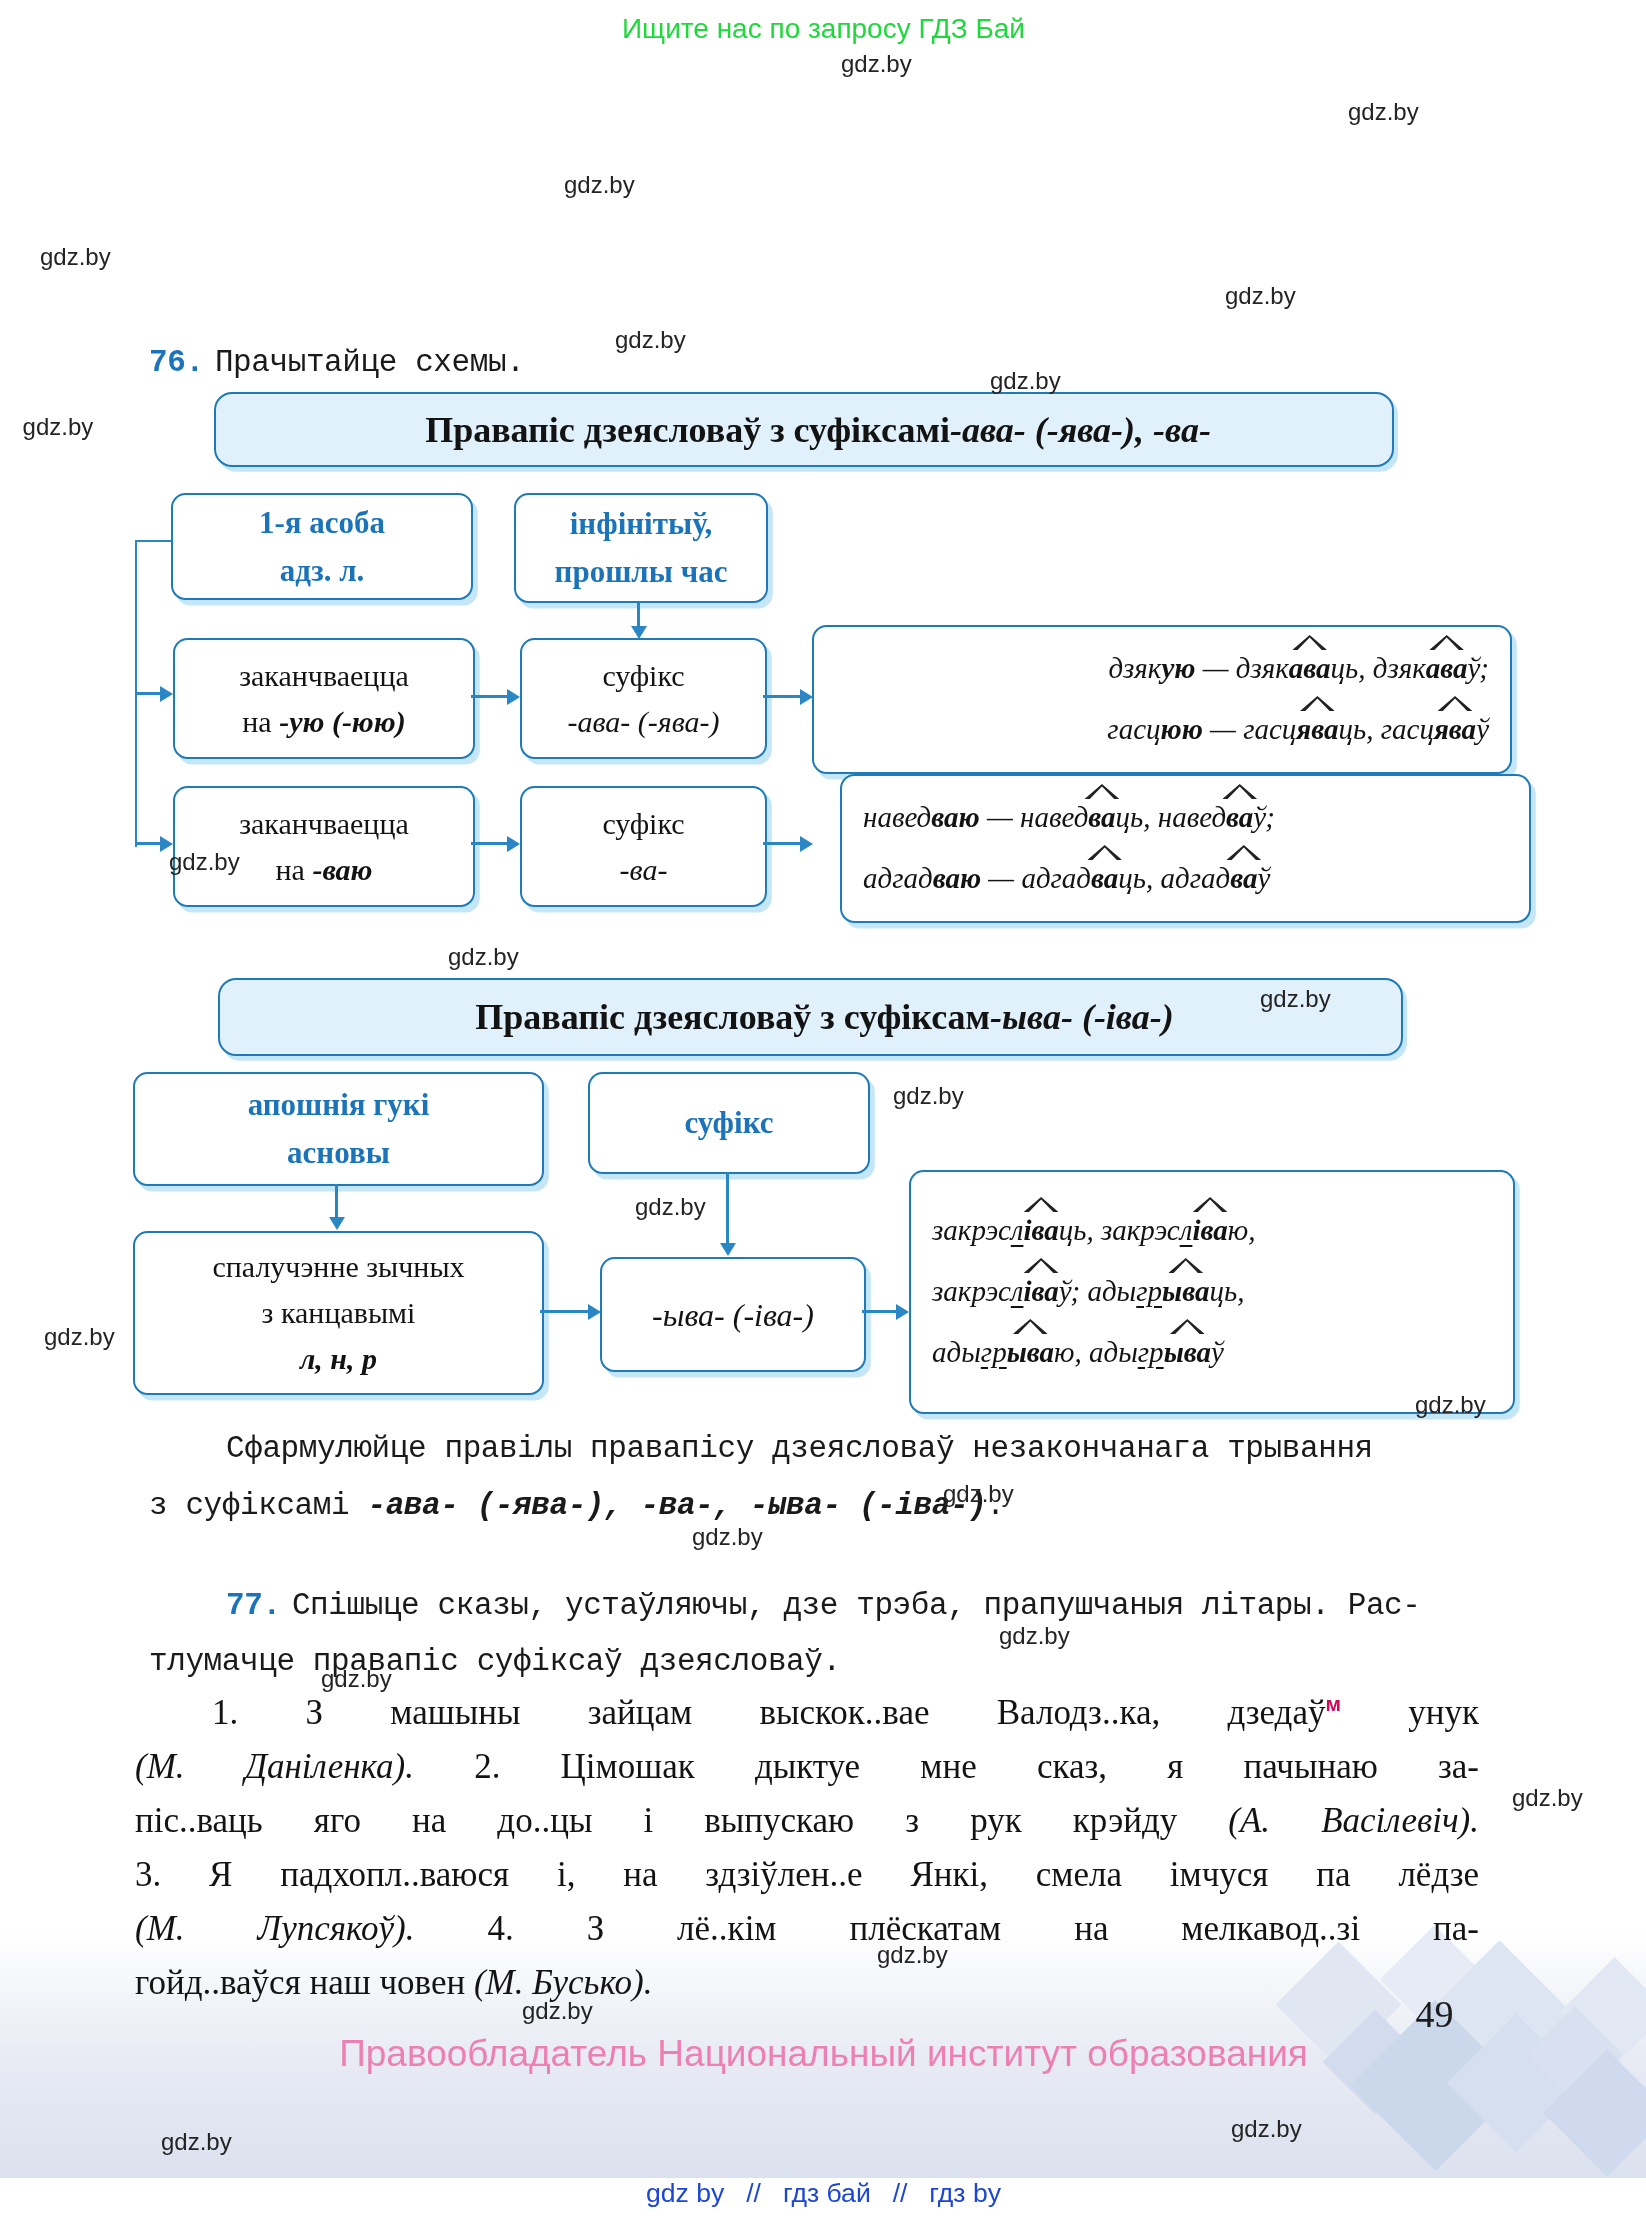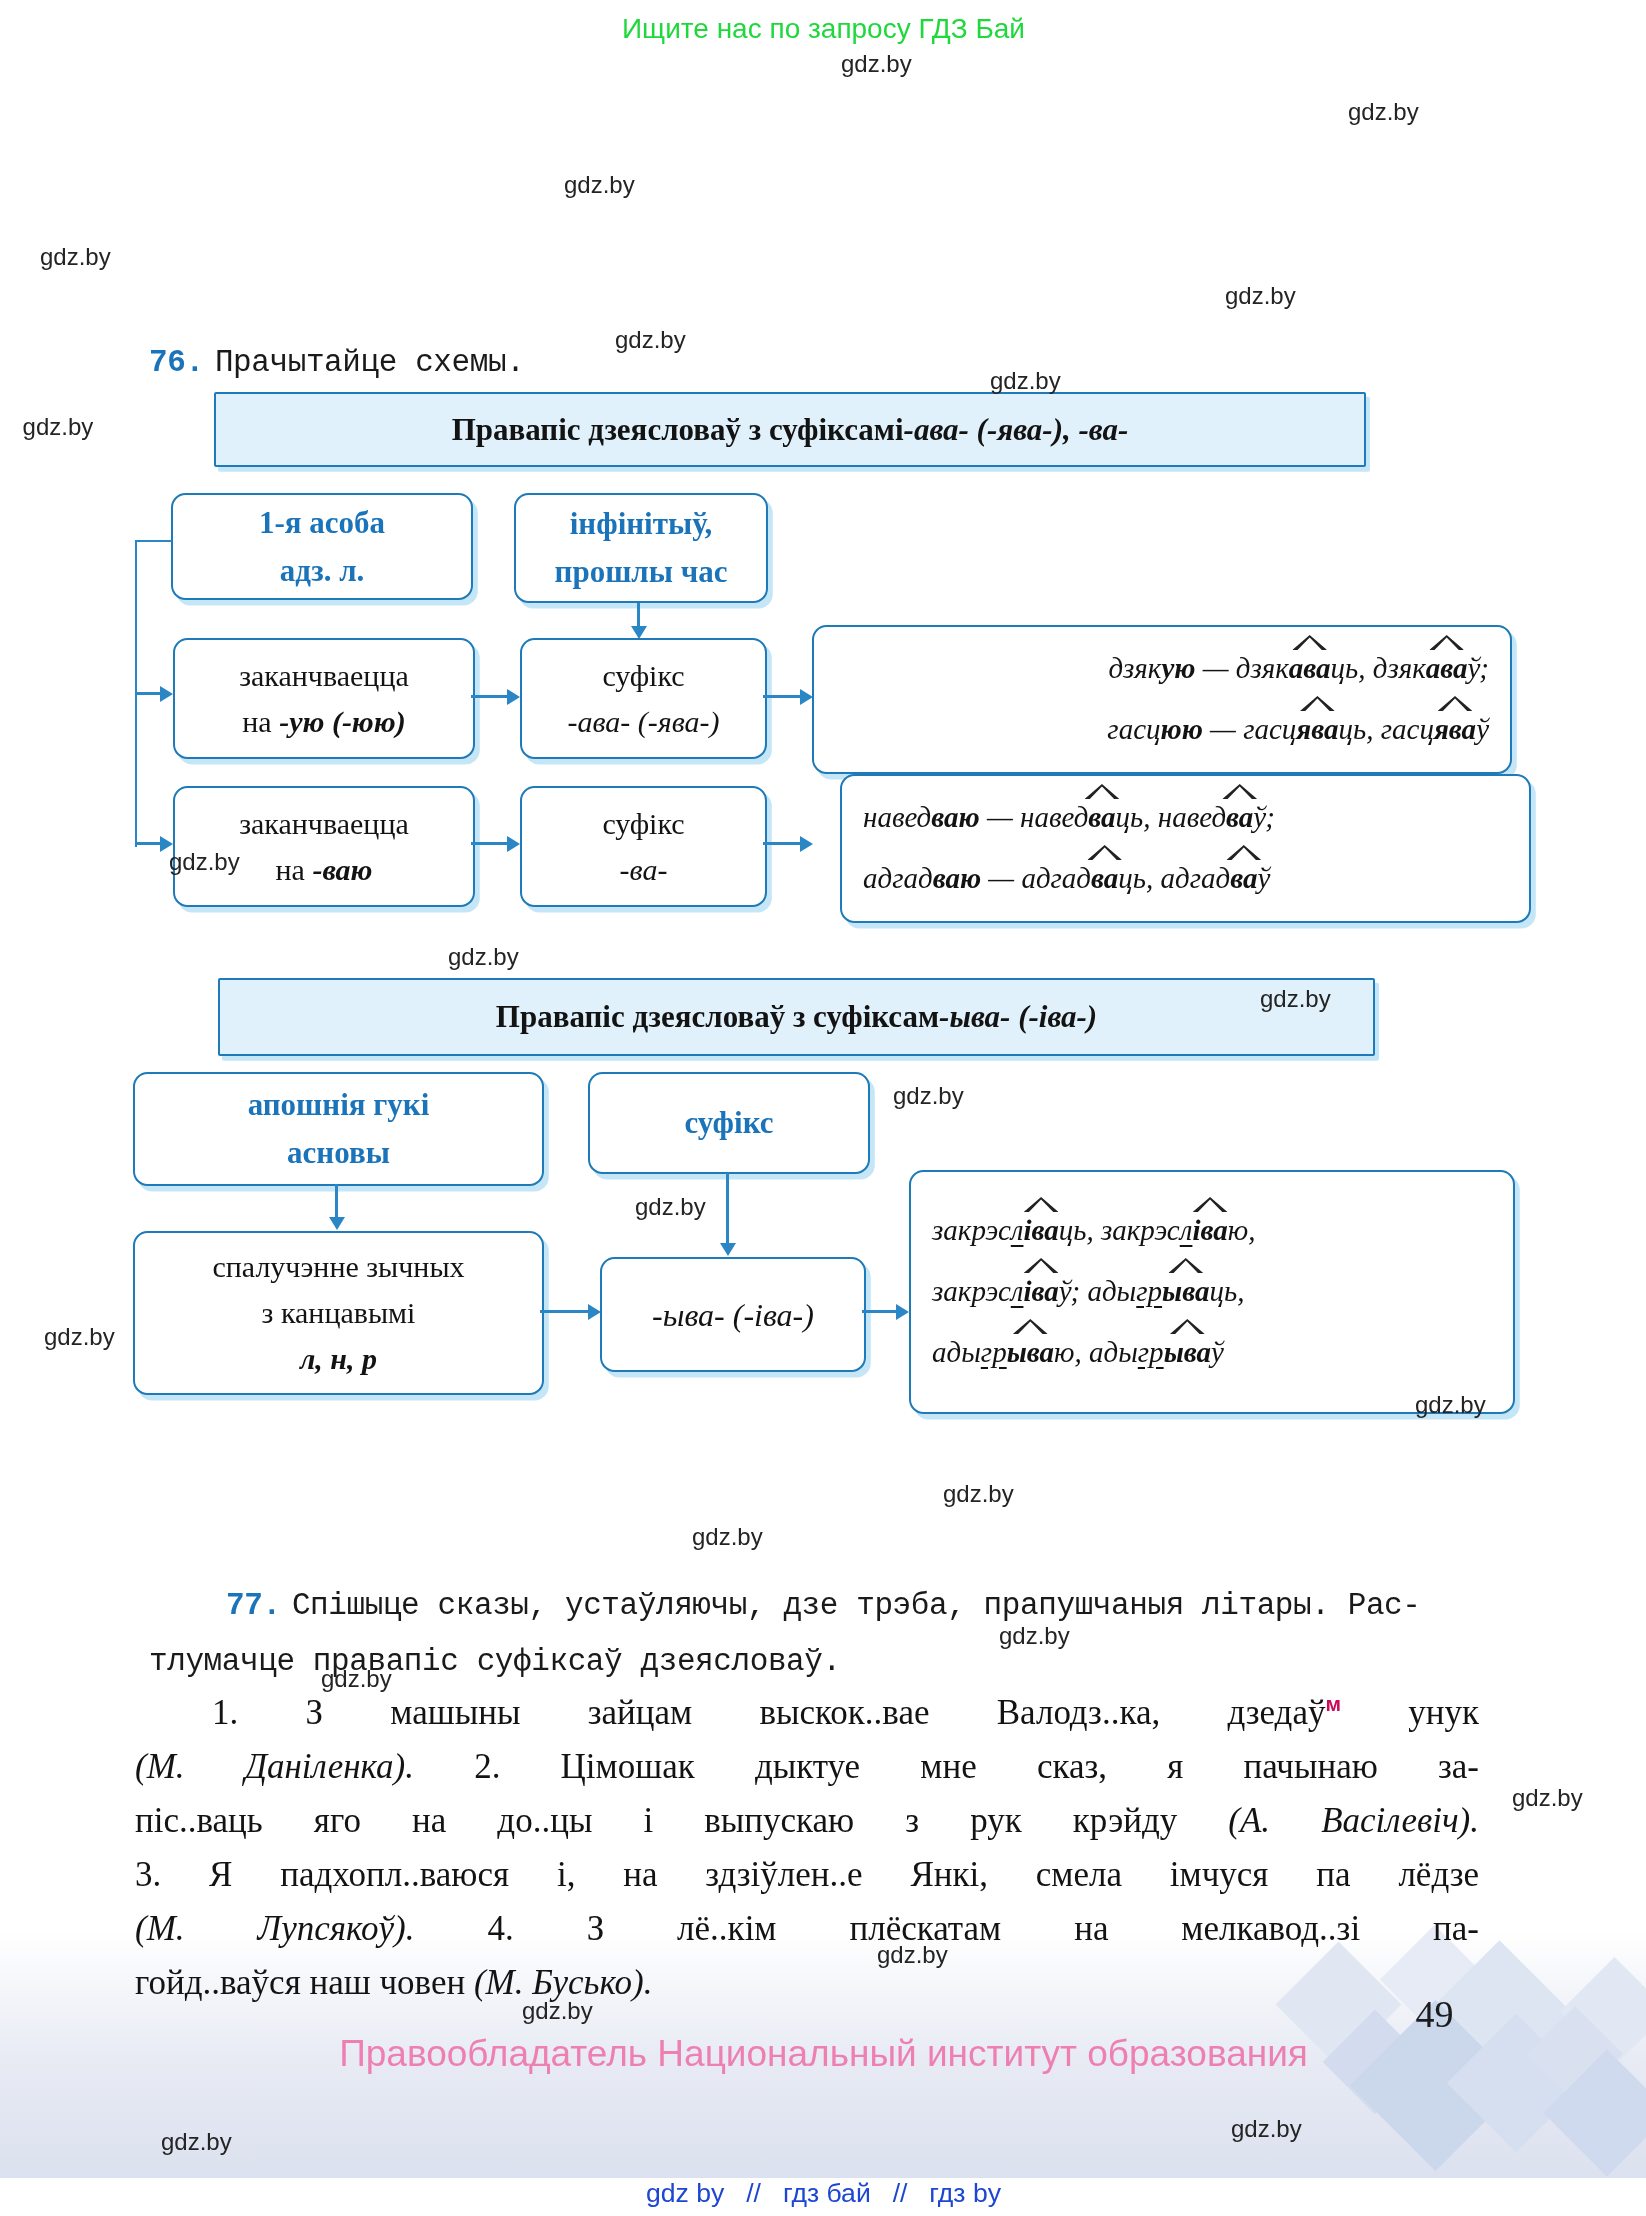--- a/index.html
+++ b/index.html
@@ -29,24 +29,24 @@
          font-family:Liberation Mono, monospace;font-size:31px;letter-spacing:-0.4px;
          color:#1a1a1a;line-height:56px;}
   .exnum{color:#1b74ba;font-weight:bold;margin-right:11.3px;}
   .indent{padding-left:77px;}
 
   
   .dbox{position:absolute;z-index:2;background:#fff;border:2.4px solid #1e7ab8;border-radius:14.5px;
         box-shadow:4.8px 5.6px 0 rgba(125,200,238,.45);
         display:flex;flex-direction:column;align-items:center;justify-content:center;
         text-align:left;font-size:30px;line-height:46px;}
-  .dheader{position:absolute;z-index:2;background:#e1f1fb;border:2.4px solid #1e7ab8;border-radius:2px;
+  .dheader{position:absolute;z-index:2;background:#e1f1fb;border:2.4px solid #1e7ab8;border-radius:18px;
         box-shadow:4px 4.8px 0 rgba(125,200,238,.45);
         display:flex;align-items:center;justify-content:center;text-align:center;
-        font-size:31px;font-weight:bold;}
+        font-size:36px;font-weight:bold;padding-left:28px;}
   .bluebox{color:#1b74ba;font-weight:bold;font-size:31px;line-height:48px;}
   .examples{align-items:flex-start;text-align:left;font-style:italic;font-size:29px;
             line-height:61px;padding:4.8px 21px;justify-content:center;}
   .sfx{position:relative;font-weight:bold;}
   .sfx::before{content:"";position:absolute;top:-0.60em;left:50%;transform:translateX(-50%);
                width:1.2em;height:0.52em;background:#222;
                clip-path:polygon(0 100%,50% 0,100% 100%,85% 100%,50% 17%,15% 100%);}
   .und{text-decoration:underline;text-underline-offset:4.8px;text-decoration-thickness:2px;}
   .ha{position:absolute;z-index:2;height:3.2px;background:#2a86c4;}
   .ha::after{content:"";position:absolute;right:-12px;top:-6.4px;width:0;height:0;
@@ -186,20 +186,24 @@
   <div class="dbox" style="left:600px;top:1257px;width:262px;height:111px;font-size:32px;">
     <div><i>-ыва- (-іва-)</i></div>
   </div>
   <div class="ha" style="left:862px;top:1310px;width:35px;"></div>
   <div class="dbox examples" style="left:909px;top:1170px;width:560px;height:230px;">
     <div>закрэс<span class="und">л</span><span class="sfx">іва</span>ць, закрэс<span class="und">л</span><span class="sfx">іва</span>ю,</div>
     <div>закрэс<span class="und">л</span><span class="sfx">іва</span>ў; ады<span class="und">гр</span><span class="sfx">ыва</span>ць,</div>
     <div>ады<span class="und">гр</span><span class="sfx">ыва</span>ю, ады<span class="und">гр</span><span class="sfx">ыва</span>ў</div>
   </div>
 
+  <div class="instr" style="top:1420px;line-height:57px;">
+    <div class="indent">Сфармулюйце правілы правапісу дзеясловаў незакончанага трывання</div>
+    <div>з суфіксамі <b><i>-ава- (-ява-), -ва-, -ыва- (-іва-)</i></b>.</div>
+  </div>
 
   <div class="instr" style="top:1578px;">
     <div class="indent"><span class="exnum">77.</span><span>Спішыце сказы, устаўляючы, дзе трэба, прапушчаныя літары. Рас-</span></div>
     <div>тлумачце правапіс суфіксаў дзеясловаў.</div>
   </div>
 
   <div class="sentences">
     <div class="jline indent">1. З машыны зайцам выскок..вае Валодз..ка, дзедаў<sup class="msup">м</sup> унук</div>
     <div class="jline"><i>(М. Даніленка).</i> 2. Цімошак дыктуе мне сказ, я пачынаю за-</div>
     <div class="jline">піс..ваць яго на до..цы і выпускаю з рук крэйду <i>(А. Васілевіч).</i></div>

